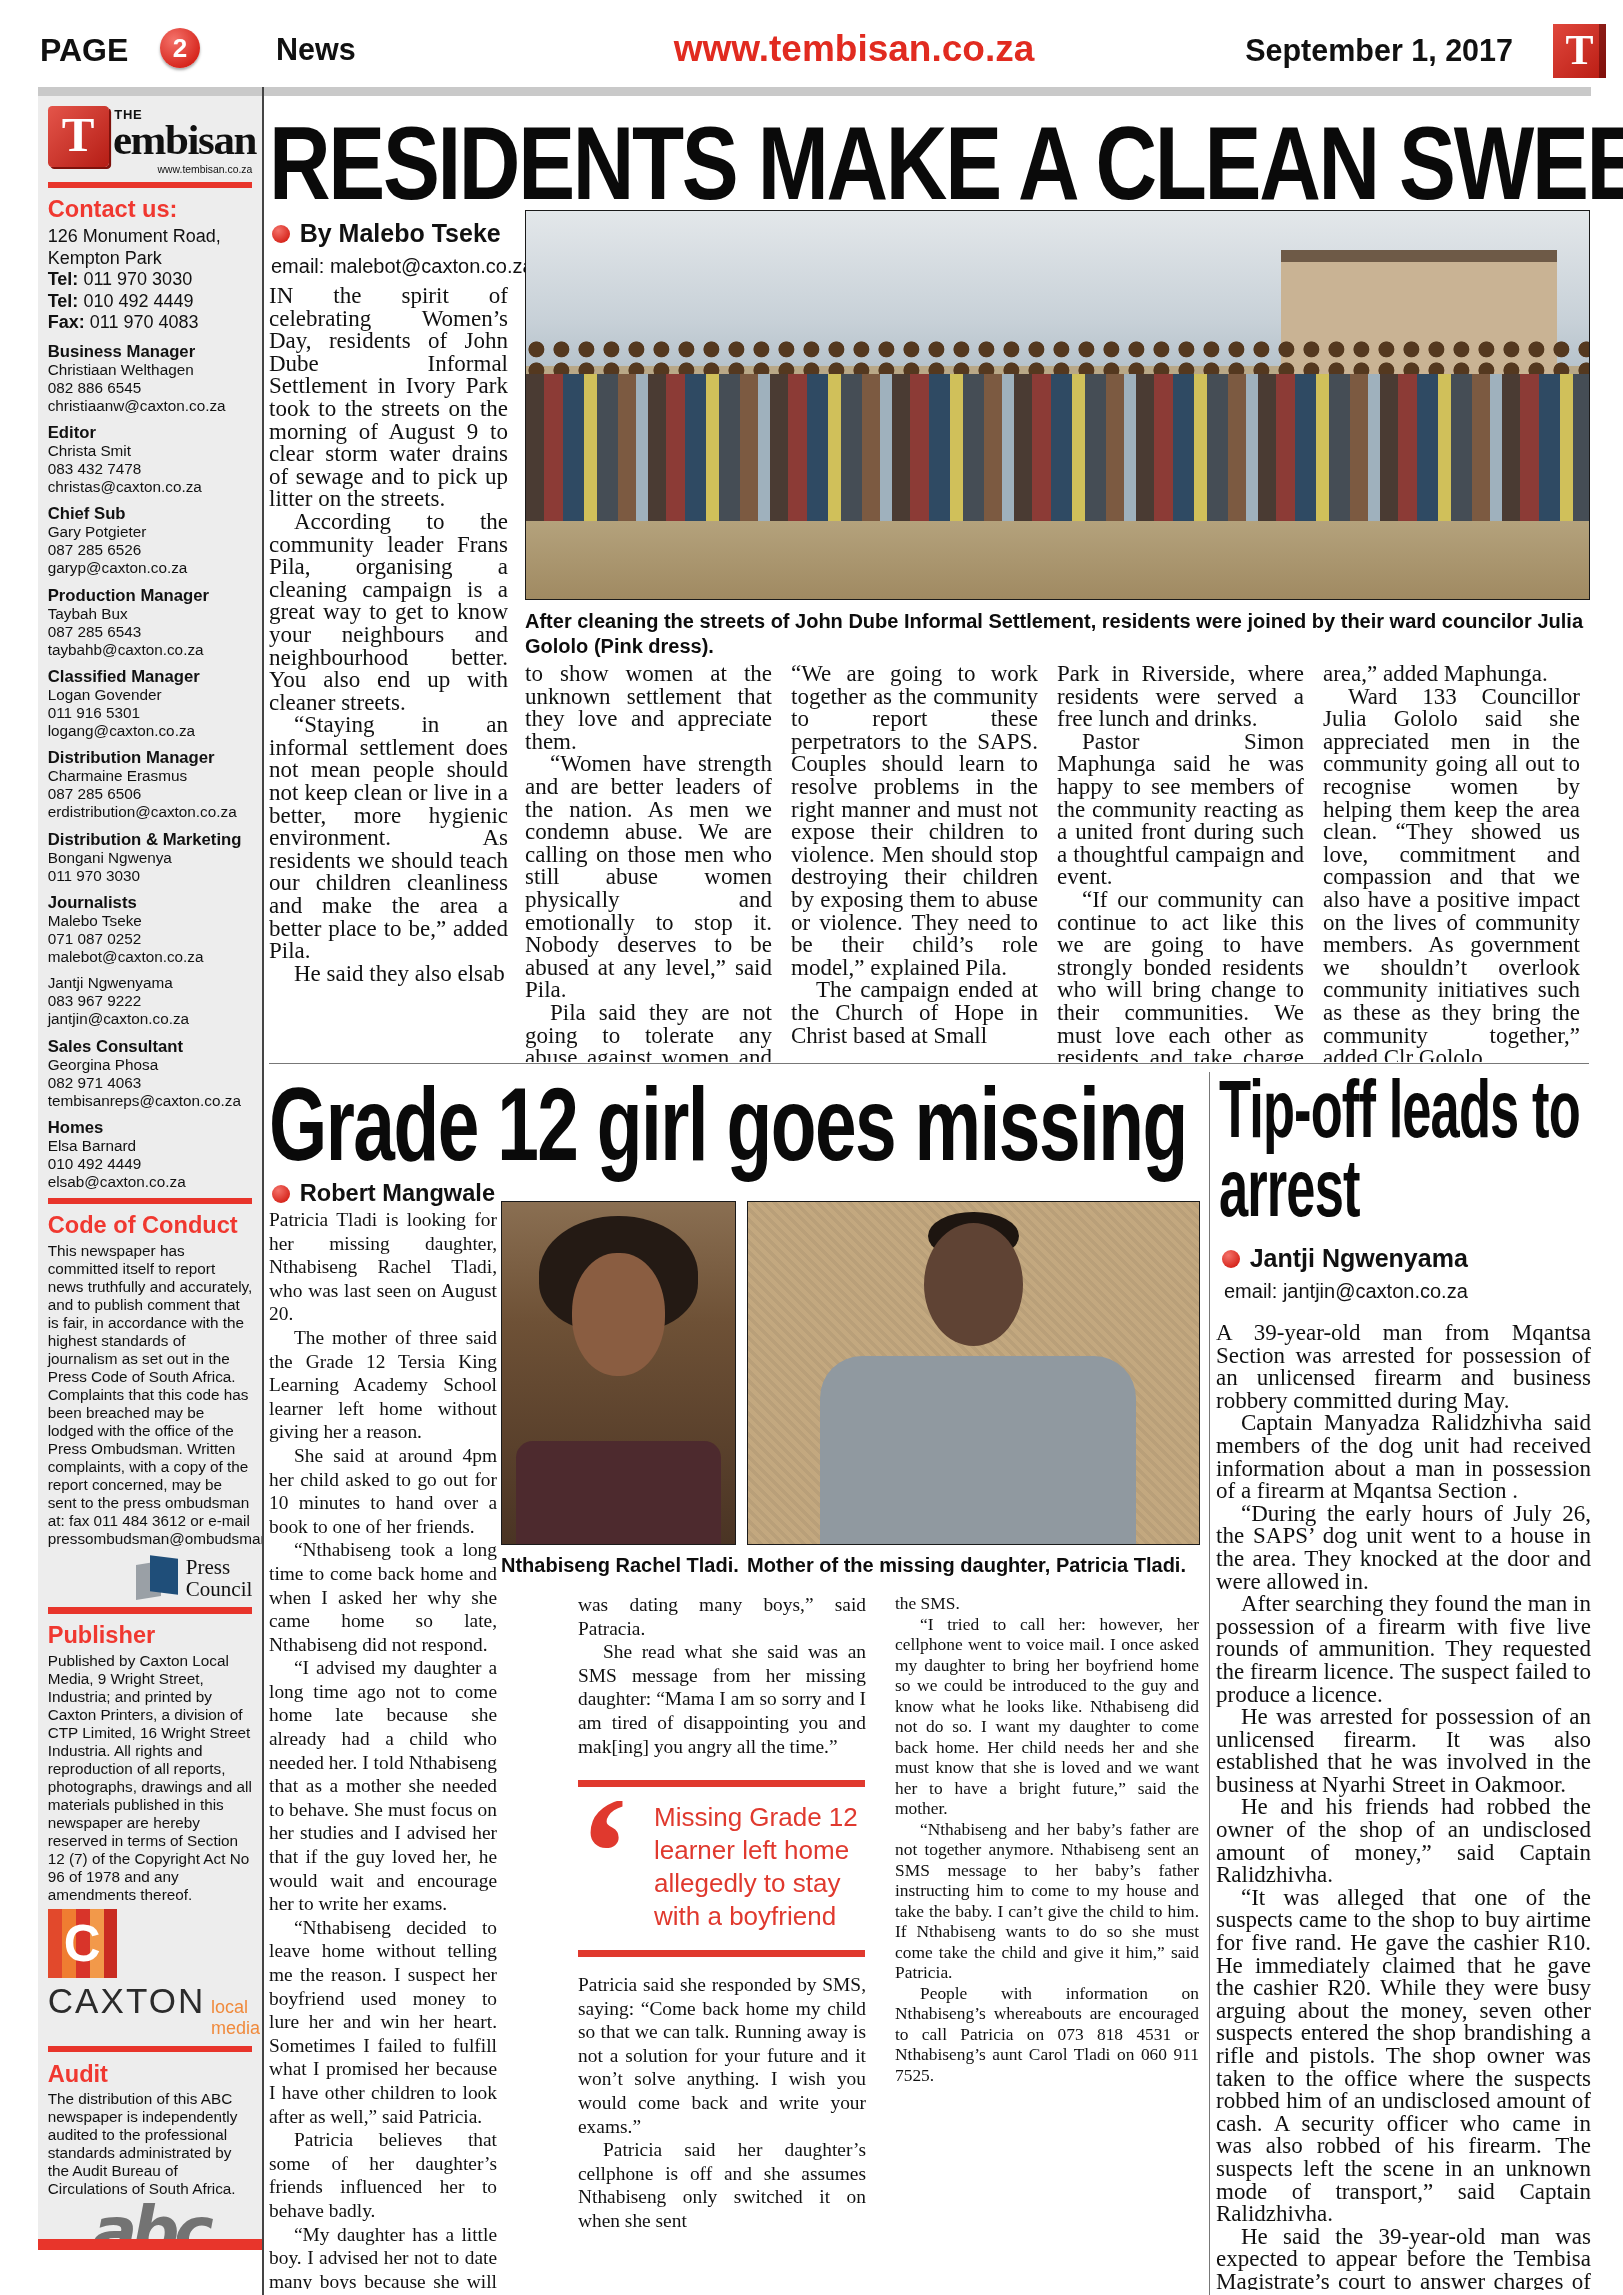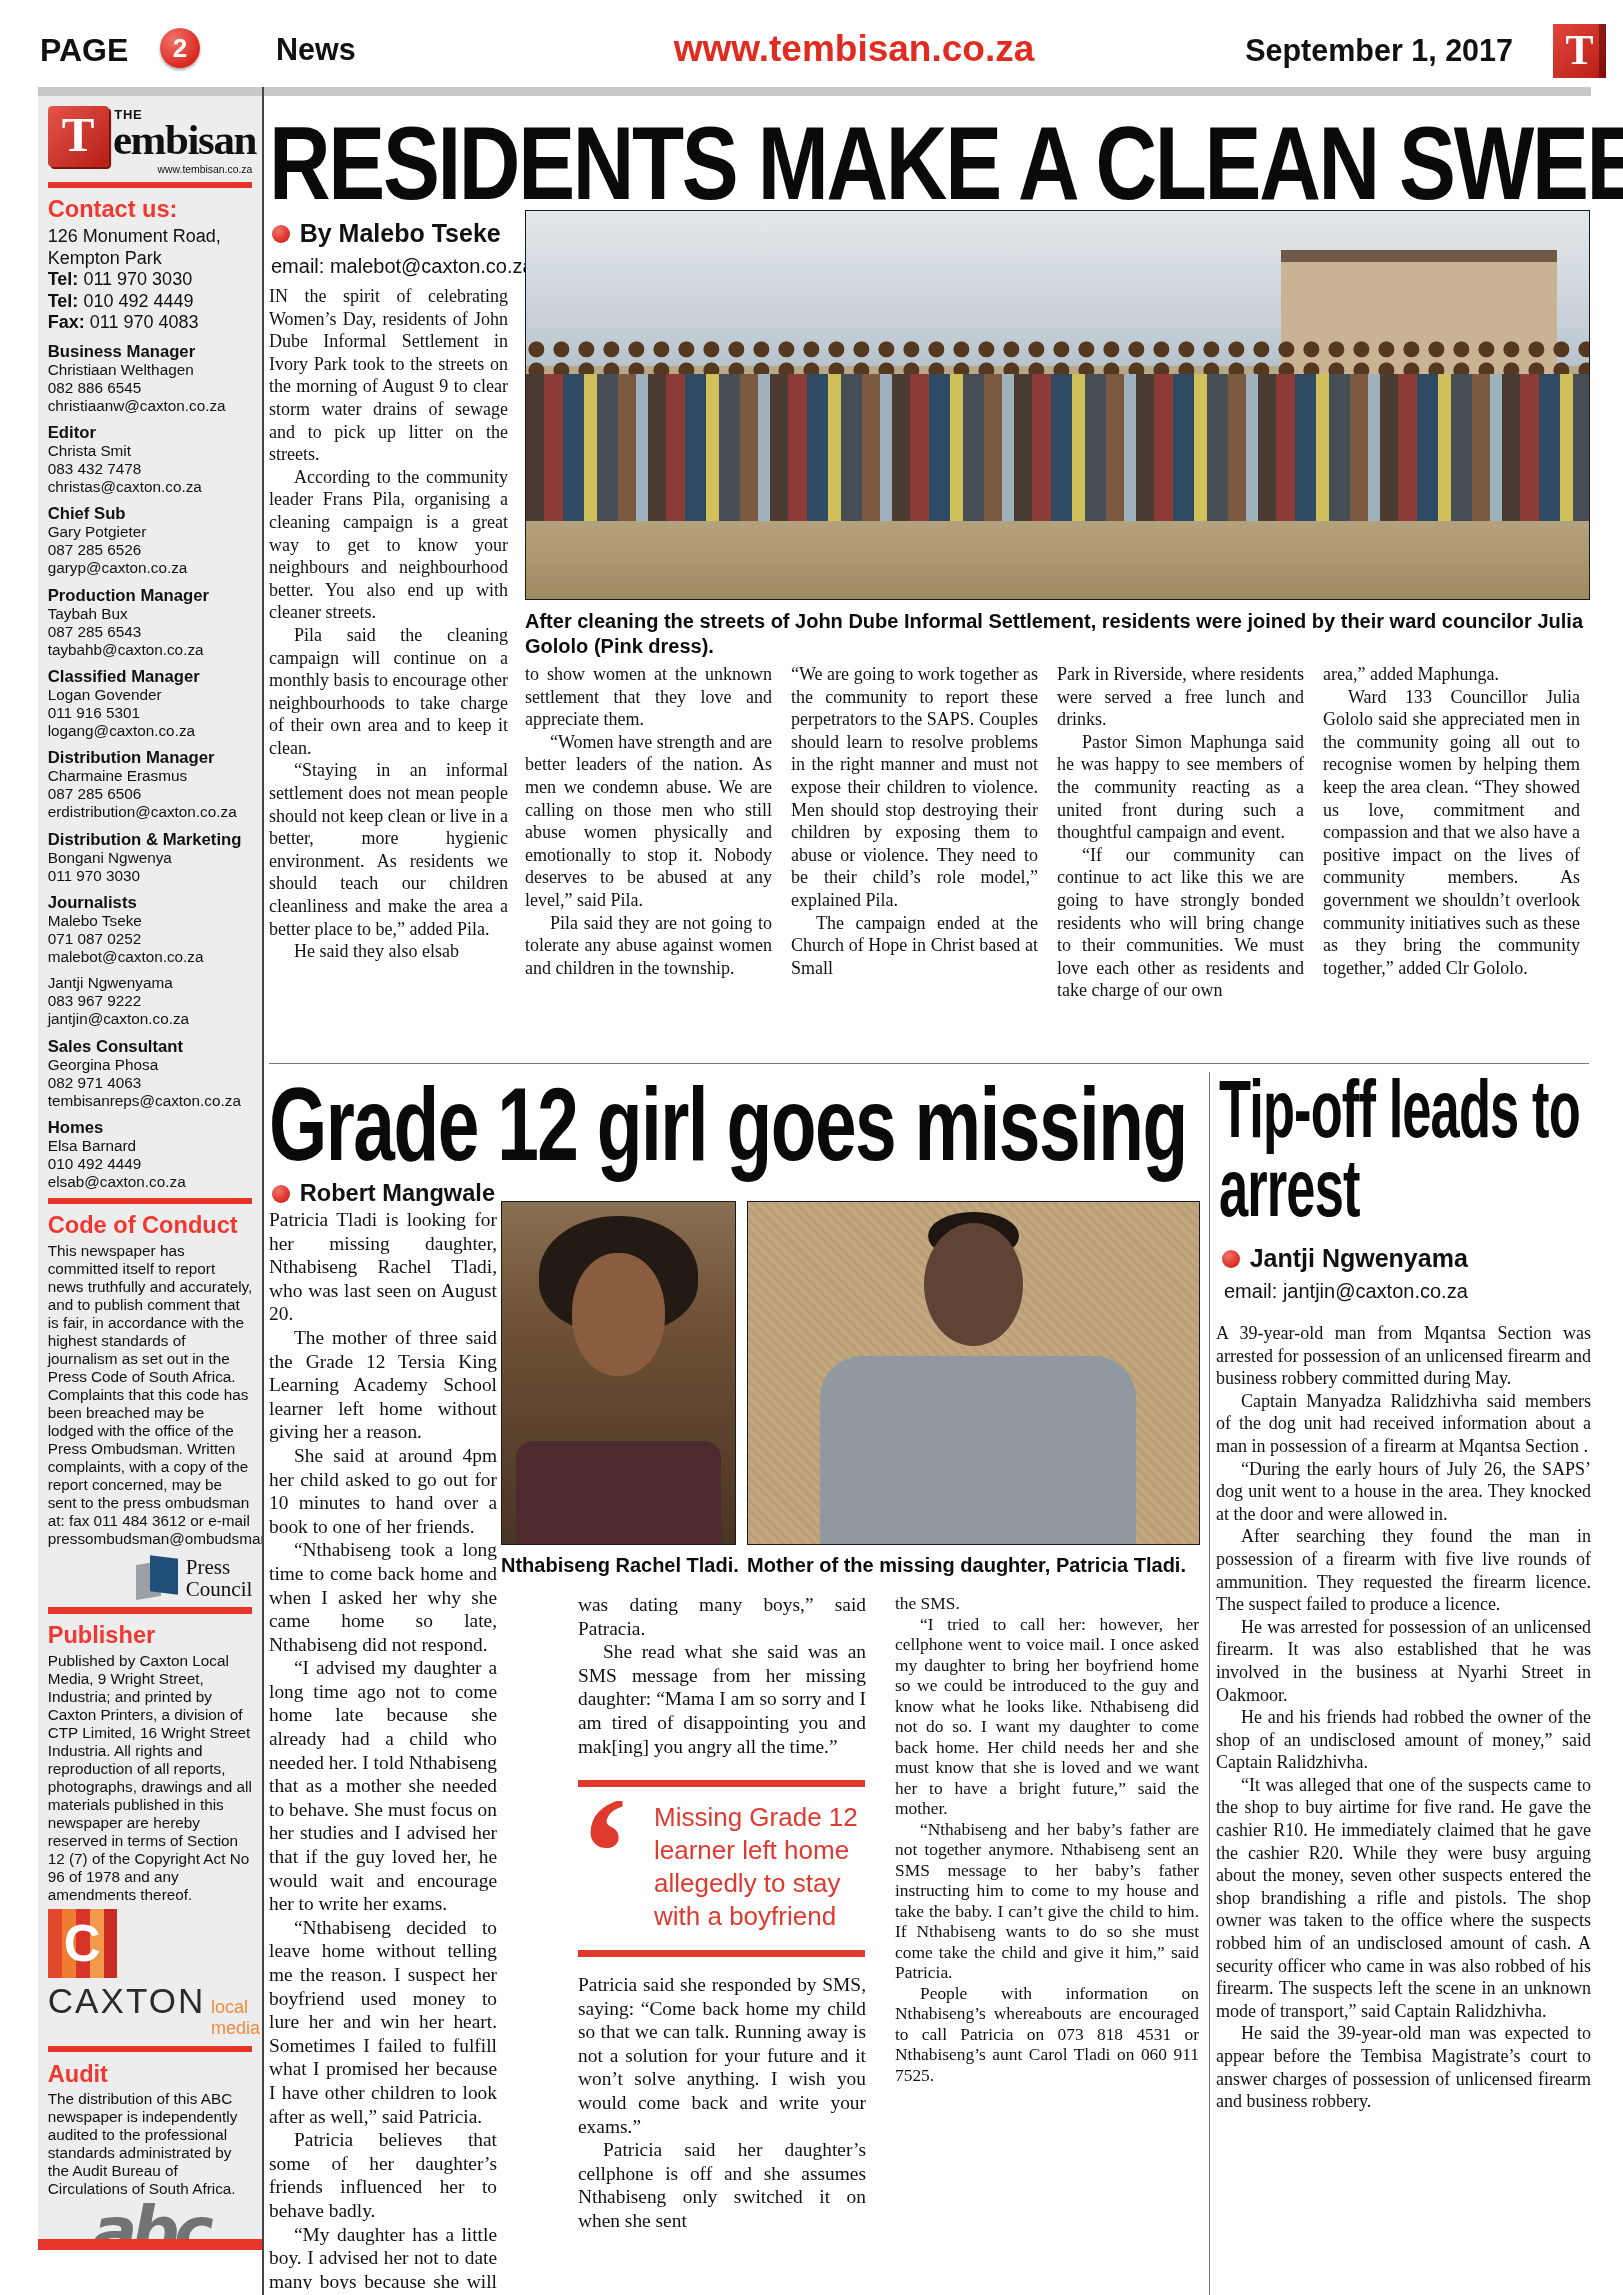--- a/index.html
+++ b/index.html
@@ -55,21 +55,21 @@
   .abc-logo{font-weight:bold;font-style:italic;font-size:67px;letter-spacing:-5.6px;color:#737373;
     text-align:center;line-height:69px;font-family:"DejaVu Sans",sans-serif;}
   
   .headline{position:absolute;margin:0;font-weight:bold;white-space:nowrap;transform-origin:0 0;color:#0a0a0a;}
   .byline{position:absolute;display:flex;align-items:center;gap:9.7px;}
   .dot{width:18px;height:18px;border-radius:50%;background:radial-gradient(circle at 35% 30%,#f4726a,#d6251c 75%);}
   .byline-name{font-size:25px;font-weight:bold;}
   .byline-email{position:absolute;font-size:20px;}
   .photo{position:absolute;border:1.4px solid #1a1a1a;box-sizing:border-box;overflow:hidden;}
   .caption{position:absolute;font-weight:bold;font-size:20px;line-height:25px;color:#0d0d0d;}
-  .body-col{position:absolute;font-family:"Liberation Serif",serif;font-size:18px;line-height:22.6px;
+  .body-col{position:absolute;font-family:"Liberation Serif",serif;font-size:23px;line-height:22.6px;
     text-align:justify;overflow:hidden;}
   .body-col p{margin:0;text-indent:25px;}
   .body-col p:first-child{text-indent:0;}
   .h-rule1{position:absolute;left:269px;top:1063px;width:1320px;height:1.4px;background:#777;}
   .v-rule-a23{position:absolute;left:1209px;top:1072px;width:1.4px;height:1223px;background:#777;}
   
   .a1-head{left:269px;top:111px;font-size:104px;line-height:104px;letter-spacing:-2.8px;transform:scaleX(.82);}
   .a1-byline{left:272px;top:219px;}
   .a1-email{left:271px;top:255px;}
   .main-photo{left:525px;top:210px;width:1065px;height:390px;background:#b9a887;}
@@ -285,21 +285,20 @@
     <div class="ph-house"></div>
     <div class="ph-heads"></div>
     <div class="ph-crowd"></div>
     <div class="ph-ground"></div>
   </div>
   <div class="caption a1-caption">After cleaning the streets of John Dube Informal Settlement, residents were joined by their ward councilor Julia Gololo (Pink dress).</div>
 
   <div class="body-col a1c1">
       <p>IN the spirit of celebrating Women’s Day, residents of John Dube Informal Settlement in Ivory Park took to the streets on the morning of August 9 to clear storm water drains of sewage and to pick up litter on the streets.</p>
       <p>According to the community leader Frans Pila, organising a cleaning campaign is a great way to get to know your neighbours and neighbourhood better. You also end up with cleaner streets.</p>
-      <p>Pila said the cleaning campaign will continue on a monthly basis to encourage other neighbourhoods to take charge of their own area and to keep it clean.</p>
       <p>“Staying in an informal settlement does not mean people should not keep clean or live in a better, more hygienic environment. As residents we should teach our children cleanliness and make the area a better place to be,” added Pila.</p>
       <p>He said they also elsab</p>
     </div>
   <div class="body-col a1c2">
       <p>to show women at the unknown settlement that they love and appreciate them.</p>
       <p>“Women have strength and are better leaders of the nation. As men we condemn abuse. We are calling on those men who still abuse women physically and emotionally to stop it. Nobody deserves to be abused at any level,” said Pila.</p>
       <p>Pila said they are not going to tolerate any abuse against women and children in the township.</p>
     </div>
   <div class="body-col a1c3">
       <p>“We are going to work together as the community to report these perpetrators to the SAPS. Couples should learn to resolve problems in the right manner and must not expose their children to violence. Men should stop destroying their children by exposing them to abuse or violence. They need to be their child’s role model,” explained Pila.</p>

